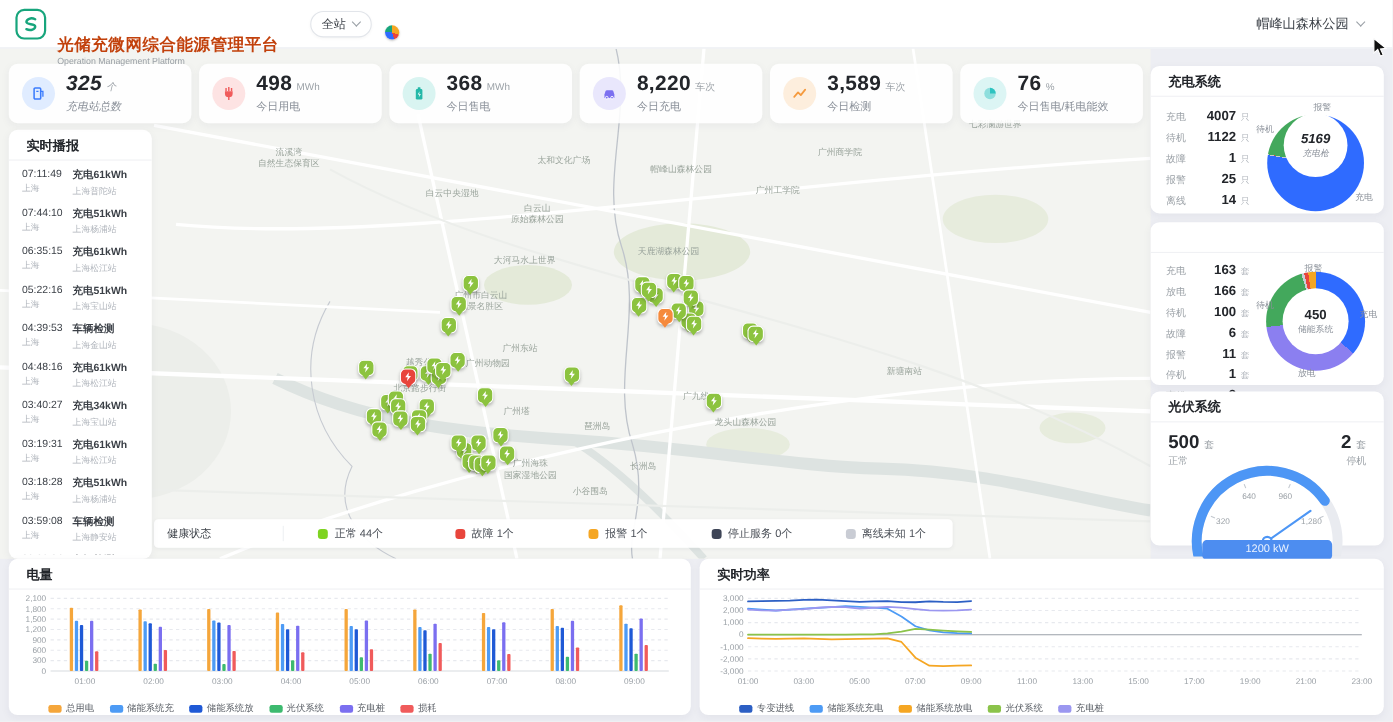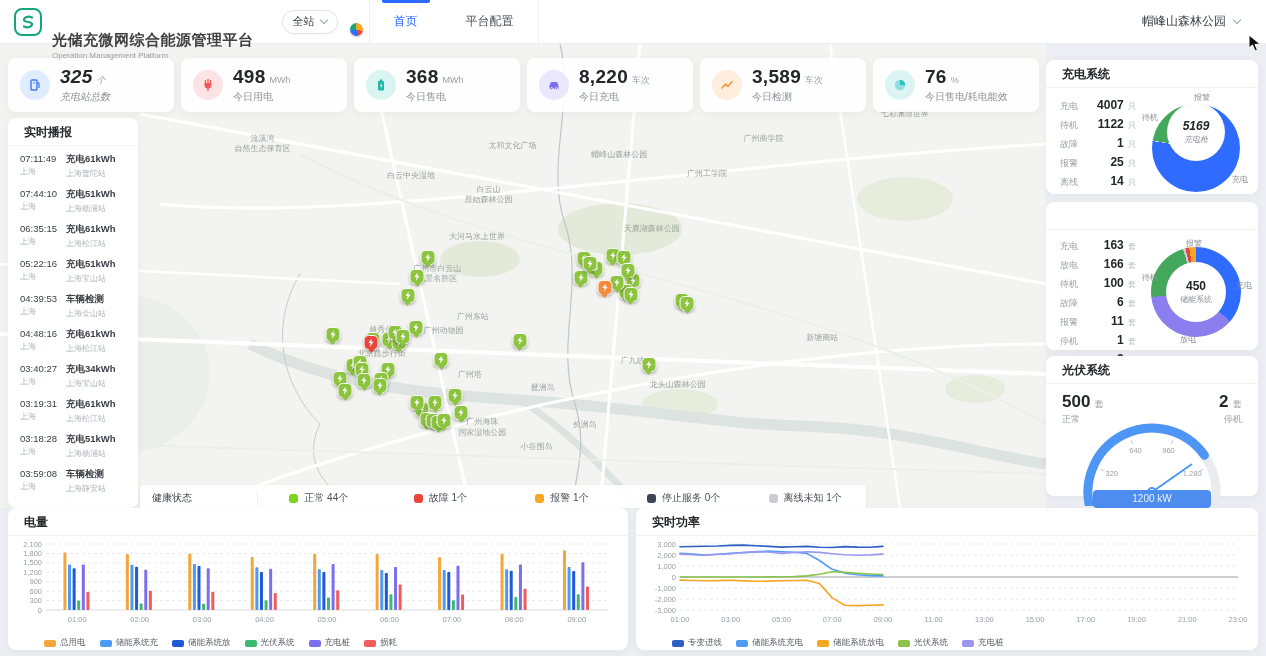--- a/index.html
+++ b/index.html
@@ -5,21 +5,21 @@
   * { margin:0; padding:0; box-sizing:border-box; }
   html,body { width:1266px; height:656px; overflow:hidden; }
   body { font-family:"Liberation Sans", sans-serif; background:#edeef3; color:#23262b; position:relative; }
   #app { position:absolute; inset:0; width:1266px; height:656px; }
 
   
   .header { position:absolute; left:0; top:0; width:1266px; height:44px; background:#fff; border-bottom:1px solid #eceef2; z-index:40; display:flex; align-items:center; }
   .logo-box { width:28px; height:28px; margin-left:14px; border:2.5px solid #17a57c; border-radius:8px; display:flex; align-items:center; justify-content:center; }
   .logo-box svg { display:block; }
   .title-wrap { margin-left:10px; }
-  .app-title { font-size:15px; font-weight:bold; color:#404040; letter-spacing:.5px;margin-top:48px; }
+  .app-title { font-size:15px; font-weight:bold; color:#c2410c; letter-spacing:.5px;margin-top:48px; }
   .app-subtitle { font-size:8px; color:#9aa0a6; margin-top:1px; }
   .site-pill { margin-left:28px; height:24px; padding:0 10px; border:1px solid #e2e5ea; border-radius:13px; background:#fff; display:flex; align-items:center; gap:6px; font-size:11px; color:#3a3f46; box-shadow:0 1px 3px rgba(0,0,0,.04); cursor:pointer; }
   .chev { width:6px; height:6px; border-right:1.2px solid #9aa0a6; border-bottom:1.2px solid #9aa0a6; transform:rotate(45deg); margin-top:-3px; }
   .color-dot { width:13px; height:13px; border-radius:50%; margin-left:12px; margin-top:16px; background:conic-gradient(#f5a623 0 30%, #e8453c 30% 45%, #2f6bff 45% 75%, #17a57c 75% 100%); box-shadow:0 1px 2px rgba(0,0,0,.25); }
   .tabs { display:flex; height:44px; margin-left:6px; border-left:1px solid #eef0f3; border-right:1px solid #eef0f3; }
   .tab { position:relative; padding:0 24px; display:flex; align-items:center; font-size:12px; color:#4a4f57; cursor:pointer; }
   .tab.active { color:#2b6bff; }
   .tab.active::before { content:""; position:absolute; left:12px; right:12px; top:0; height:3px; background:#2b6bff; border-radius:0 0 2px 2px; }
   .header-right { margin-left:auto; margin-right:26px; display:flex; align-items:center; gap:8px; font-size:12px; color:#3a3f46; cursor:pointer; }
 
@@ -29,21 +29,21 @@
   .map { position:absolute; left:0; top:44px; width:1046px; height:464px; background:#f3f4f1; overflow:hidden; }
   .map svg.roads { position:absolute; inset:0; }
   .map-label { position:absolute; transform:translate(-50%,-50%); font-size:8px; color:#9aa49c; white-space:pre-line; text-align:center; line-height:1.3; pointer-events:none; }
   .pin { position:absolute; width:15px; height:15px; border-radius:5px; border:1.5px solid #fff; transform:translate(-50%,-100%); box-shadow:0 2px 3px rgba(0,0,0,.25); display:flex; align-items:center; justify-content:center; cursor:pointer; }
   .pin::after { content:""; position:absolute; left:50%; top:100%; transform:translateX(-50%); border:4px solid transparent; border-top:5px solid currentColor; margin-top:-1px; }
   .pin.n { background:#8cc33f; color:#8cc33f; }
   .pin.a { background:#f58a3c; color:#f58a3c; }
   .pin.f { background:#e8453c; color:#e8453c; }
   .pin svg { position:relative; z-index:2; }
 
-  .health-bar { position:absolute; left:140px; top:428px; width:726px; height:26px; background:rgba(255,255,255,.96); border-radius:4px; display:flex; align-items:center; box-shadow:0 1px 4px rgba(20,30,60,.06); font-size:10px;margin-top:13px; }
+  .health-bar { position:absolute; left:140px; top:428px; width:726px; height:26px; background:rgba(255,255,255,.96); border-radius:4px; display:flex; align-items:center; box-shadow:0 1px 4px rgba(20,30,60,.06); font-size:10px; }
   .health-title { width:118px; padding-left:12px; color:#3a3f46; border-right:1px solid #eef0f3; }
   .health-items { flex:1; display:flex; }
   .health-item { flex:1; display:flex; align-items:center; justify-content:center; gap:6px; color:#4a4f57; }
   .health-swatch { width:9px; height:9px; border-radius:3px; }
 
   
   .kpi { position:absolute; top:58px; width:166px; height:54px; background:rgba(255,255,255,.88); border-radius:8px; box-shadow:0 2px 8px rgba(30,40,80,.05); display:flex; align-items:center; padding:0 12px; z-index:30; }
   .kpi-icon { width:30px; height:30px; border-radius:50%; display:flex; align-items:center; justify-content:center; flex:none; }
   .kpi-body { margin-left:10px; }
   .kpi-line1 { display:flex; align-items:baseline; gap:4px; }
@@ -133,21 +133,21 @@
 自然生态保育区</div>
         <div class="map-label" style="left:49%;top:22%;">太和文化广场</div>
         <div class="map-label" style="left:59.2%;top:24%;">帽峰山森林公园</div>
         <div class="map-label" style="left:73%;top:20.5%;">广州商学院</div>
         <div class="map-label" style="left:86.5%;top:15%;">七彩澜游世界</div>
         <div class="map-label" style="left:39.3%;top:28.5%;">白云中央湿地</div>
         <div class="map-label" style="left:67.6%;top:28%;">广州工学院</div>
         <div class="map-label" style="left:46.7%;top:32.5%;">白云山
 原始森林公园</div>
         <div class="map-label" style="left:45.6%;top:41.5%;">大河马水上世界</div>
-        <div class="map-label" style="left:58.1%;top:39.8%;margin-left:44px;">天鹿湖森林公园</div>
+        <div class="map-label" style="left:58.1%;top:39.8%;">天鹿湖森林公园</div>
         <div class="map-label" style="left:41.8%;top:49.5%;">广州市白云山
 风景名胜区</div>
         <div class="map-label" style="left:45.2%;top:58.8%;">广州东站</div>
         <div class="map-label" style="left:36.8%;top:61.6%;">越秀公园</div>
         <div class="map-label" style="left:42.4%;top:61.8%;">广州动物园</div>
         <div class="map-label" style="left:36.5%;top:66.8%;">北京路步行街</div>
         <div class="map-label" style="left:44.9%;top:71.3%;">广州塔</div>
         <div class="map-label" style="left:51.9%;top:74.2%;">琶洲岛</div>
         <div class="map-label" style="left:60.5%;top:68.3%;">广九线</div>
         <div class="map-label" style="left:64.8%;top:73.5%;">龙头山森林公园</div>
@@ -425,24 +425,20 @@
     </div>
     <div class="title-wrap">
       <div class="app-title">光储充微网综合能源管理平台</div>
       <div class="app-subtitle">Operation Management Platform</div>
     </div>
     <div class="site-pill">
       <span>全站</span>
       <span class="chev"></span>
     </div>
     <div class="color-dot"></div>
-    <div class="tabs" id="nav-tabs">
-        <div class="tab active">首页</div>
-        <div class="tab">平台配置</div>
-      </div>
     <div class="header-right">
       <span>帽峰山森林公园</span>
       <span class="chev"></span>
     </div>
   </div>
 
   <svg class="cursor-arrow" width="14" height="18" viewBox="0 0 14 18">
     <path d="M1 1 L1 14 L4.5 11 L7 17 L9.5 16 L7 10.5 L12 10 Z" fill="#111" stroke="#fff" stroke-width="1"></path>
   </svg>
 

